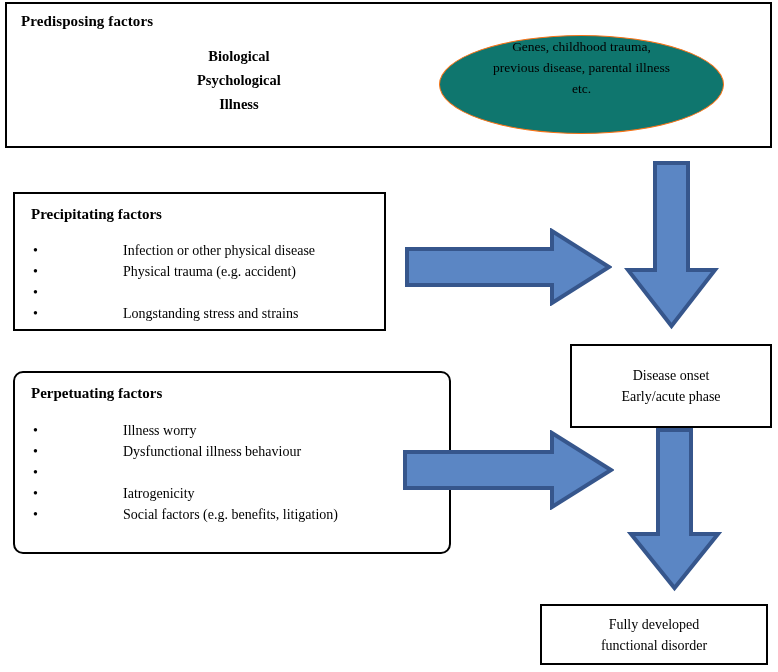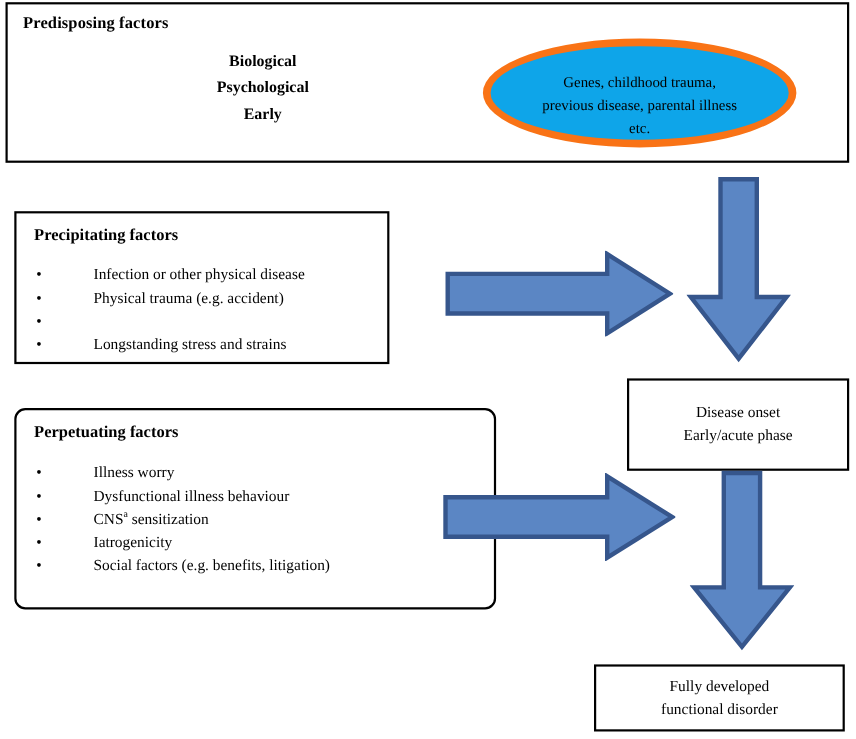--- a/index.html
+++ b/index.html
@@ -56,40 +56,40 @@
   #predisposing-list div { white-space: nowrap; }
 
   
   #genes-ellipse {
     position: absolute;
     left: 432px;
     top: 31px;
     width: 285px;
     height: 99px;
     box-sizing: border-box;
-    border: 7px solid #f97316;
+    border: 1px solid #f97316;
     border-radius: 50%;
-    background: #0ea5e9;
+    background: #0f766e;
     display: flex;
-    align-items: flex-end;
+    align-items: flex-start;
     justify-content: center;
   }
   #genes-ellipse-text {
     font-size: 13.5px;
     line-height: 21px;
     text-align: center;
     white-space: pre-line;
     padding: 0 10px;
   }
 
   
   #precipitating-box {
     left: 13px;
     top: 192px;
-    width: 341px;
+    width: 373px;
     height: 139px;
   }
   #perpetuating-box {
     left: 13px;
     top: 371px;
     width: 438px;
     height: 183px;
     border-radius: 10px;
   }
   .box-heading {
@@ -113,21 +113,21 @@
     align-items: baseline;
     white-space: nowrap;
   }
   .bullet-dot {
     width: 52px;
     flex: 0 0 52px;
     font-size: 14px;
     line-height: 21px;
   }
   .bullet-dot::before { content: "\2022"; }
-  .bullet-text { flex: 0 0 auto; }
+  .bullet-text { flex: 0 0 auto; margin-left: 38px; }
   .bullet-text sup {
     font-size: 9px;
     vertical-align: super;
     line-height: 0;
   }
 
   
   #disease-onset-box {
     left: 570px;
     top: 344px;
@@ -164,21 +164,21 @@
 <body>
 
 <div id="canvas">
 
   <div class="box" id="predisposing-box">
     <div class="section-heading" id="predisposing-heading">Predisposing factors</div>
 
     <div id="predisposing-list">
       <div>Biological</div>
       <div>Psychological</div>
-      <div>Early</div>
+      <div>Illness</div>
     </div>
 
     <div id="genes-ellipse">
       <div id="genes-ellipse-text">Genes, childhood trauma,
 previous disease, parental illness
 etc.</div>
     </div>
   </div>
 
   <div class="box" id="precipitating-box">
@@ -210,21 +210,20 @@
       <div class="bullet-row">
         <span class="bullet-dot"></span>
         <span class="bullet-text">Illness worry</span>
       </div>
       <div class="bullet-row">
         <span class="bullet-dot"></span>
         <span class="bullet-text">Dysfunctional illness behaviour</span>
       </div>
       <div class="bullet-row">
         <span class="bullet-dot"></span>
-        <span class="bullet-text"><span>CNS</span><sup>a</sup><span> sensitization</span></span>
       </div>
       <div class="bullet-row">
         <span class="bullet-dot"></span>
         <span class="bullet-text">Iatrogenicity</span>
       </div>
       <div class="bullet-row">
         <span class="bullet-dot"></span>
         <span class="bullet-text">Social factors (e.g. benefits, litigation)</span>
       </div>
     </div>

